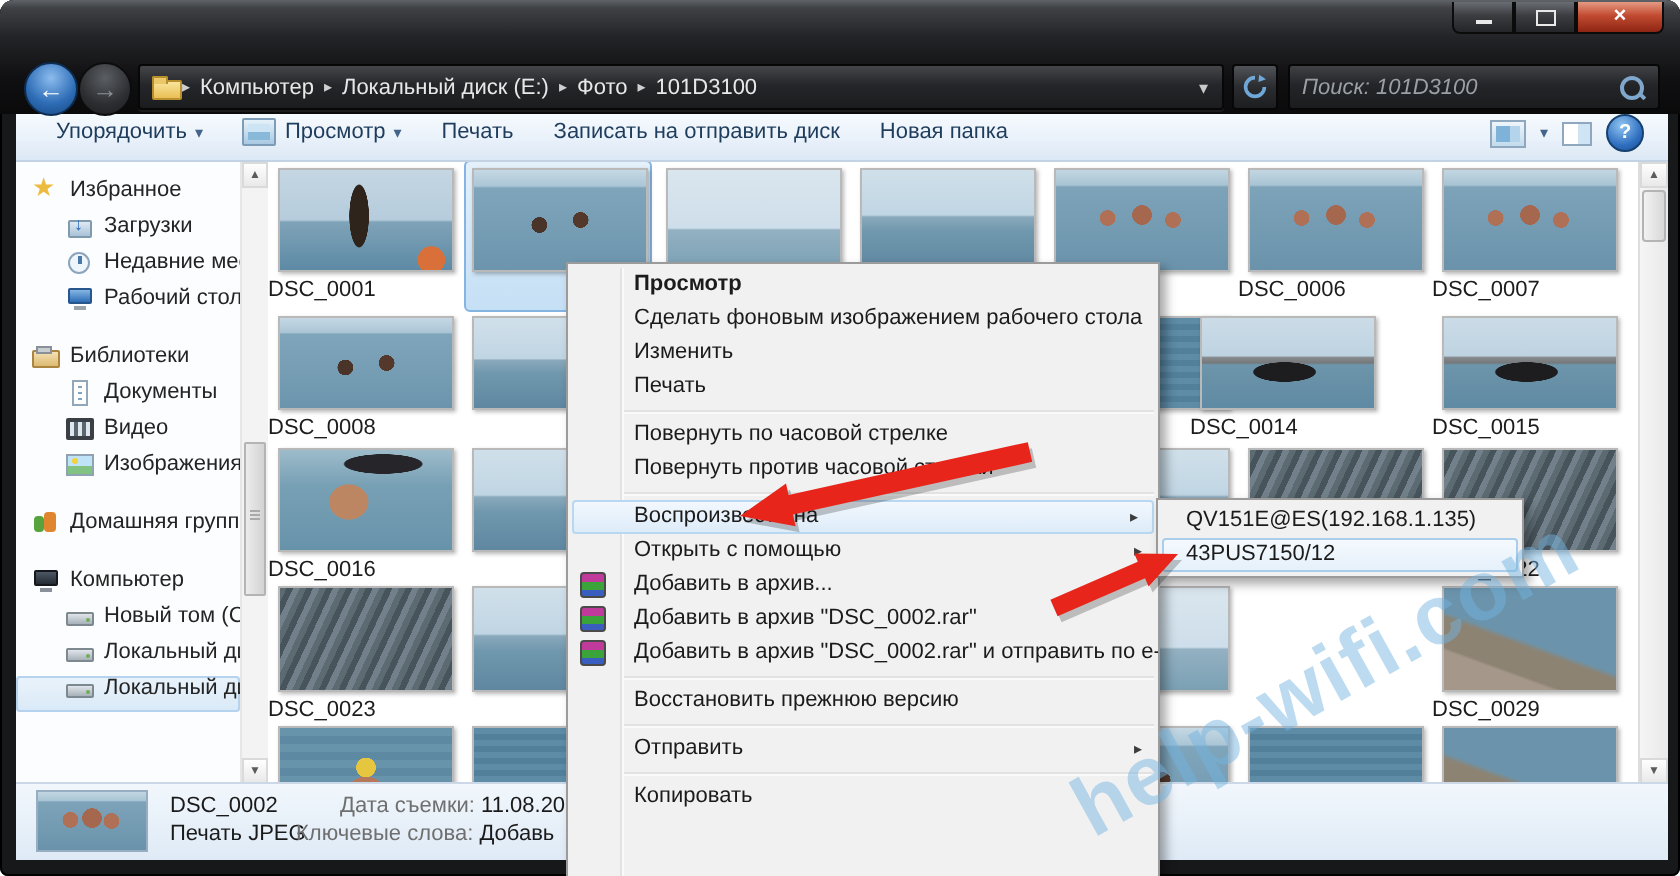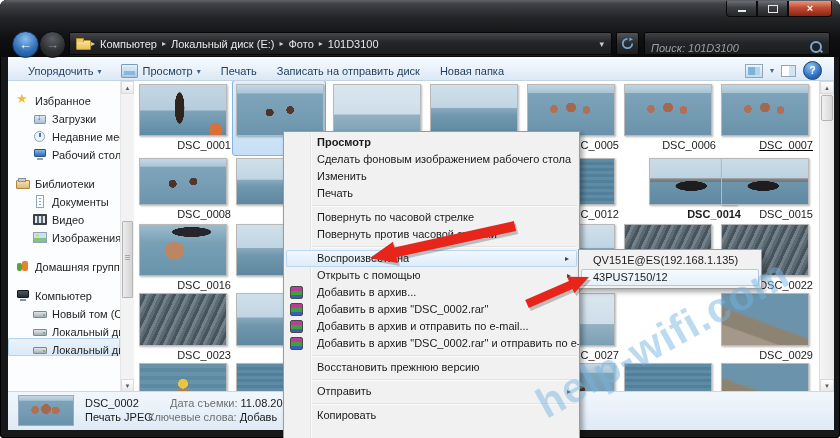--- a/index.html
+++ b/index.html
@@ -28,44 +28,44 @@
   .crumb-sep{color:#cfcfcf;font-size:8px}
   .addr-caret{margin-left:auto;color:#c9c9c9;font-size:9px;padding-right:7px;cursor:default}
   .fold{width:15px;height:12px;margin-left:6px;position:relative;flex:none}
   .fold::before{content:"";position:absolute;inset:2px 0 0 0;background:linear-gradient(#f8e49a,#e9bf55);border:1px solid #b98f2e;border-radius:1px}
   .fold::after{content:"";position:absolute;left:0;top:0;width:6px;height:3px;background:#e9c86a;border:1px solid #b98f2e;border-bottom:none;border-radius:1px 1px 0 0}
   .refresh{position:absolute;left:616px;top:32px;width:23px;height:23px;box-sizing:border-box;
     background:linear-gradient(#505358,#2a2c2f 50%,#1d1e20);border:1px solid #070708;border-radius:2px;
     display:flex;align-items:center;justify-content:center}
   .search{position:absolute;left:644px;top:32px;width:186px;height:23px;box-sizing:border-box;
     background:linear-gradient(#3f4145,#232528 45%,#1b1c1e);border:1px solid #070708;border-radius:2px;
-    display:flex;align-items:flex-end}
+    display:flex;align-items:center}
   .search input{flex:1;background:transparent;border:none;outline:none;color:#9aa0a6;font-style:italic;
     font-size:11px;padding:0 6px;font-family:"Liberation Sans",sans-serif;min-width:0}
   .search input::placeholder{color:#9aa0a6;opacity:1}
   .mag{width:14px;height:14px;position:relative;margin-right:6px;flex:none}
   .mag::before{content:"";position:absolute;left:1px;top:1px;width:8px;height:8px;border:2px solid #7fa8cc;border-radius:50%}
   .mag::after{content:"";position:absolute;left:10px;top:10px;width:4px;height:2px;background:#7fa8cc;transform:rotate(45deg)}
   
   .toolbar{position:absolute;left:8px;right:6px;top:57px;height:24px;box-sizing:border-box;
     background:linear-gradient(#f5fafd,#e9f1fa 55%,#dbe8f5);border-bottom:1px solid #c3d3e4;
-    display:flex;align-items:flex-end;padding-left:10px;z-index:3}
+    display:flex;align-items:flex-start;padding-left:10px;z-index:3}
   .tbtn{display:flex;align-items:center;gap:4px;padding:2px 10px;font-size:11px;color:#1e3c5c;border-radius:2px;cursor:default;white-space:nowrap}
   .tcaret{font-size:8px;color:#44648a}
   .tb-pic{width:15px;height:12px;background:linear-gradient(#e6f2fa,#a9c9e2);border:1px solid #7c9cb8;border-radius:1px;position:relative}
   .tb-pic::after{content:"";position:absolute;inset:2px;background:linear-gradient(180deg,#cde4f4 0 50%,#88b9d8 50%)}
   .tb-right{margin-left:auto;display:flex;align-items:center;gap:7px;padding-right:12px}
   .ic-views{width:16px;height:12px;background:linear-gradient(#eef6fb,#c2dbec);border:1px solid #8fa8bd;position:relative}
   .ic-views::after{content:"";position:absolute;inset:2px;background:linear-gradient(90deg,#7fb2d8 0 60%,#b3d4ea 60%)}
   .ic-prevpane{width:15px;height:12px;box-sizing:border-box;border:1px solid #8fa8bd;background:linear-gradient(90deg,#ffffff 0 55%,#cfe4f4 55%)}
   .ic-help{width:17px;height:17px;border-radius:50%;background:radial-gradient(circle at 40% 28%,#90c4f0,#2f6fc0 62%,#1b4b8d);border:1px solid #16406f;color:#fff;font-size:10px;font-weight:bold;display:flex;align-items:center;justify-content:center}
   
   .client{position:absolute;left:8px;right:6px;top:81px;bottom:46px;background:#fff;z-index:2}
   .sidebar{position:absolute;left:0;top:0;bottom:0;width:126px;background:#fcfdfe;padding-top:8px;box-sizing:border-box;overflow:hidden}
-  .srow{display:flex;align-items:flex-end;height:18px;padding-left:8px;font-size:11px;color:#242424;white-space:nowrap;cursor:default}
+  .srow{display:flex;align-items:flex-start;height:18px;padding-left:8px;font-size:11px;color:#242424;white-space:nowrap;cursor:default}
   .srow.child{padding-left:25px}
   .srow.sel{background:linear-gradient(#eaf3fb,#d9e9f7);box-shadow:inset 0 0 0 1px #b5d3ee;border-radius:2px;margin-right:14px}
   .sgap{height:11px}
   .ic{width:14px;height:13px;display:inline-block;margin-right:5px;position:relative;flex:none}
   .ic-star-icon::before{content:"★";position:absolute;left:0;top:-2px;color:#eebb41;font-size:13px;line-height:13px}
   .ic-downloads-icon::before{content:"";position:absolute;inset:3px 1px 1px 1px;background:linear-gradient(#dfe9f2,#a9c2d6);border:1px solid #7f99ad;border-radius:1px}
   .ic-downloads-icon::after{content:"↓";position:absolute;left:4px;top:0px;color:#2d6fc0;font-size:9px;font-weight:bold}
   .ic-recent-icon::before{content:"";position:absolute;left:1px;top:1px;width:9px;height:9px;border:1.5px solid #8aa5bd;border-radius:50%;background:#eef5fb}
   .ic-recent-icon::after{content:"";position:absolute;left:6px;top:3px;width:1.5px;height:4px;background:#4a78a8}
   .ic-desktop-icon::before{content:"";position:absolute;inset:1px 1px 4px 1px;background:linear-gradient(#85b6e4,#2e6db6);border:1px solid #27568c;border-radius:1px}
@@ -86,21 +86,21 @@
   .ic-drive-icon::before{content:"";position:absolute;inset:4px 0 2px 0;background:linear-gradient(#e0e5ea,#a8b1b9);border:1px solid #7e8890;border-radius:1px}
   .ic-drive-icon::after{content:"";position:absolute;right:2px;bottom:4px;width:2px;height:2px;background:#6fae52;border-radius:50%}
   
   .sscroll{position:absolute;left:112px;top:0;bottom:0;width:13px;background:#f3f3f3;border-left:1px solid #e6e6e6;z-index:2}
   .sarrow{position:absolute;left:0;right:0;height:13px;display:flex;align-items:center;justify-content:center;font-size:6px;color:#5a5b5d;background:linear-gradient(#fefefe,#e9e9e9);border:1px solid #dadada;box-sizing:border-box}
   .sarrow.up{top:0}.sarrow.down{bottom:0}
   .sthumb{position:absolute;left:1px;right:1px;top:140px;height:75px;background:linear-gradient(90deg,#ececec,#d3d3d3);border:1px solid #b4b4b4;border-radius:1px}
   .sthumb::after{content:"";position:absolute;left:2px;right:2px;top:33px;height:5px;background:repeating-linear-gradient(180deg,#a9a9a9 0 1px,transparent 1px 2px)}
   
   .files{position:absolute;left:126px;top:0;right:14px;bottom:0;background:#fff;overflow:hidden}
-  .cell{position:absolute;width:97px;text-align:right}
+  .cell{position:absolute;width:97px;text-align:left}
   .cell .thumb{position:relative;margin:0 auto;border:1px solid #b9b9b9;box-shadow:1px 1px 2px rgba(0,0,0,.28);background-color:#7fa3bb}
   .fname{font-size:11px;color:#1c1c1c;margin-top:3px;white-space:nowrap;height:13px}
   .cell.selected::before{content:"";position:absolute;left:1px;right:2px;top:-4px;height:74px;background:linear-gradient(#e4f1fb,#c5dff5);border:1px solid #84b4e2;border-radius:3px}
   
   .v-standing{background:radial-gradient(ellipse 5px 16px at 46% 46%,#2e241c 96%,transparent),radial-gradient(circle 7px at 88% 90%,#d9703a 96%,transparent),linear-gradient(180deg,#c4d6e2 0%,#b6ccdc 50%,#7fa3b8 52%,#5d8aa5 100%)}
   .v-swim2{background:radial-gradient(circle 4px at 38% 55%,#4a342a 97%,transparent),radial-gradient(circle 4px at 62% 50%,#54382c 97%,transparent),linear-gradient(180deg,#c5d8e4 0%,#abc6d6 16%,#7fa5bb 18%,#6c95ad 100%)}
   .v-swim3{background:radial-gradient(circle 4px at 30% 48%,#b07055 97%,transparent),radial-gradient(circle 5px at 50% 45%,#a5684e 97%,transparent),radial-gradient(circle 4px at 68% 50%,#b07055 97%,transparent),linear-gradient(180deg,#c2d6e2 0%,#a9c4d4 15%,#7da3b9 17%,#6a93ab 100%)}
   .v-seascape{background:linear-gradient(180deg,#d0e0ea 0%,#c0d5e3 45%,#8aa9bc 47%,#6f97ad 62%,#5f87a0 100%)}
   .v-sky-heavy{background:linear-gradient(180deg,#dae6ee 0%,#cedeea 58%,#93b1c2 60%,#7ba0b4 100%)}
   .v-boat{background:radial-gradient(ellipse 16px 5px at 48% 60%,#1d1d1f 96%,transparent),linear-gradient(180deg,#cbdce7 0%,#bed3e1 42%,#85898c 44%,#75797c 50%,#6d95ab 52%,#5f8aa3 100%)}
@@ -301,21 +301,21 @@
           <div class="fname"></div>
         </div>
         <div class="cell" style="left: 388px; top: 3px;">
           <div class="thumb v-swim3" style="height: 50px; width: 86px;"></div>
           <div class="fname">DSC_0005</div>
         </div>
         <div class="cell" style="left: 485px; top: 3px;">
           <div class="thumb v-swim3" style="height: 50px; width: 86px;"></div>
           <div class="fname">DSC_0006</div>
         </div>
-        <div class="cell" style="left: 582px; top: 3px; text-decoration: underline;">
+        <div class="cell" style="left: 582px; top: 3px;">
           <div class="thumb v-swim3" style="height: 50px; width: 86px;"></div>
           <div class="fname">DSC_0007</div>
         </div>
         <div class="cell" style="left: 0px; top: 77px;">
           <div class="thumb v-swim2" style="height: 45px; width: 86px;"></div>
           <div class="fname">DSC_0008</div>
         </div>
         <div class="cell" style="left: 97px; top: 77px;">
           <div class="thumb v-seascape" style="height: 45px; width: 86px;"></div>
           <div class="fname"></div>
@@ -325,21 +325,21 @@
           <div class="fname"></div>
         </div>
         <div class="cell" style="left: 291px; top: 77px;">
           <div class="thumb v-seascape" style="height: 45px; width: 86px;"></div>
           <div class="fname"></div>
         </div>
         <div class="cell" style="left: 388px; top: 77px;">
           <div class="thumb v-dark-sea" style="height: 45px; width: 86px;"></div>
           <div class="fname">DSC_0012</div>
         </div>
-        <div class="cell" style="left: 510px; top: 77px; font-weight: bold;">
+        <div class="cell" style="left: 461px; top: 77px;">
           <div class="thumb v-boat" style="height: 45px; width: 86px;"></div>
           <div class="fname">DSC_0014</div>
         </div>
         <div class="cell" style="left: 582px; top: 77px;">
           <div class="thumb v-boat" style="height: 45px; width: 86px;"></div>
           <div class="fname">DSC_0015</div>
         </div>
         <div class="cell" style="left: 0px; top: 143px;">
           <div class="thumb v-sitting" style="height: 50px; width: 86px;"></div>
           <div class="fname">DSC_0016</div>
@@ -443,21 +443,20 @@
       <div class="mi"><span>Изменить</span></div>
       <div class="mi"><span>Печать</span></div>
       <div class="msep"></div>
       <div class="mi"><span>Повернуть по часовой стрелке</span></div>
       <div class="mi"><span>Повернуть против часовой стрелки</span></div>
       <div class="msep"></div>
       <div class="mi hl"><span>Воспроизвести на</span><span class="sub">▸</span></div>
       <div class="mi"><span>Открыть с помощью</span><span class="sub">▸</span></div>
       <div class="mi"><span class="ic-rar"></span><span>Добавить в архив...</span></div>
       <div class="mi"><span class="ic-rar"></span><span>Добавить в архив "DSC_0002.rar"</span></div>
-      <div class="mi"><span class="ic-rar"></span><span>Добавить в архив и отправить по e-mail...</span></div>
       <div class="mi"><span class="ic-rar"></span><span>Добавить в архив "DSC_0002.rar" и отправить по e-mail</span></div>
       <div class="msep"></div>
       <div class="mi"><span>Восстановить прежнюю версию</span></div>
       <div class="msep"></div>
       <div class="mi"><span>Отправить</span><span class="sub">▸</span></div>
       <div class="msep"></div>
       <div class="mi"><span>Копировать</span></div>
     </div>
 </div>
 

